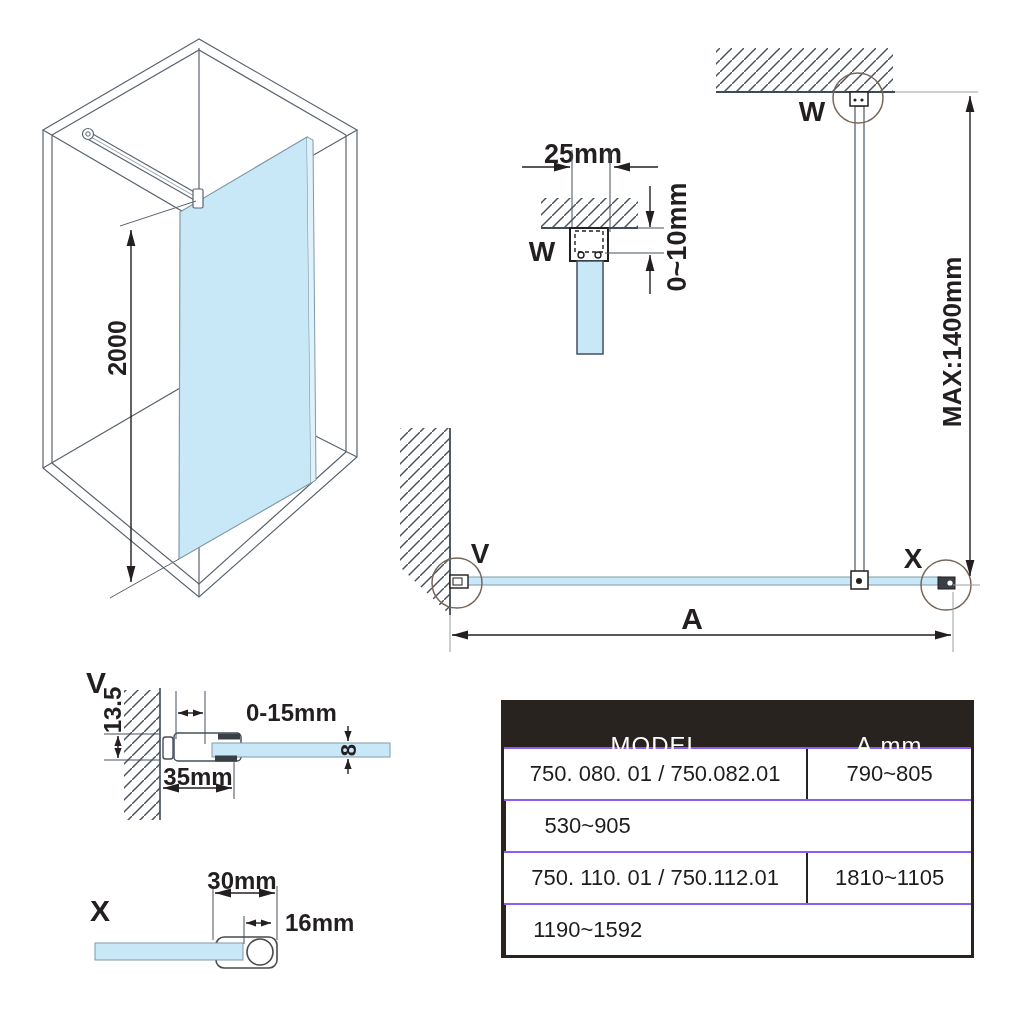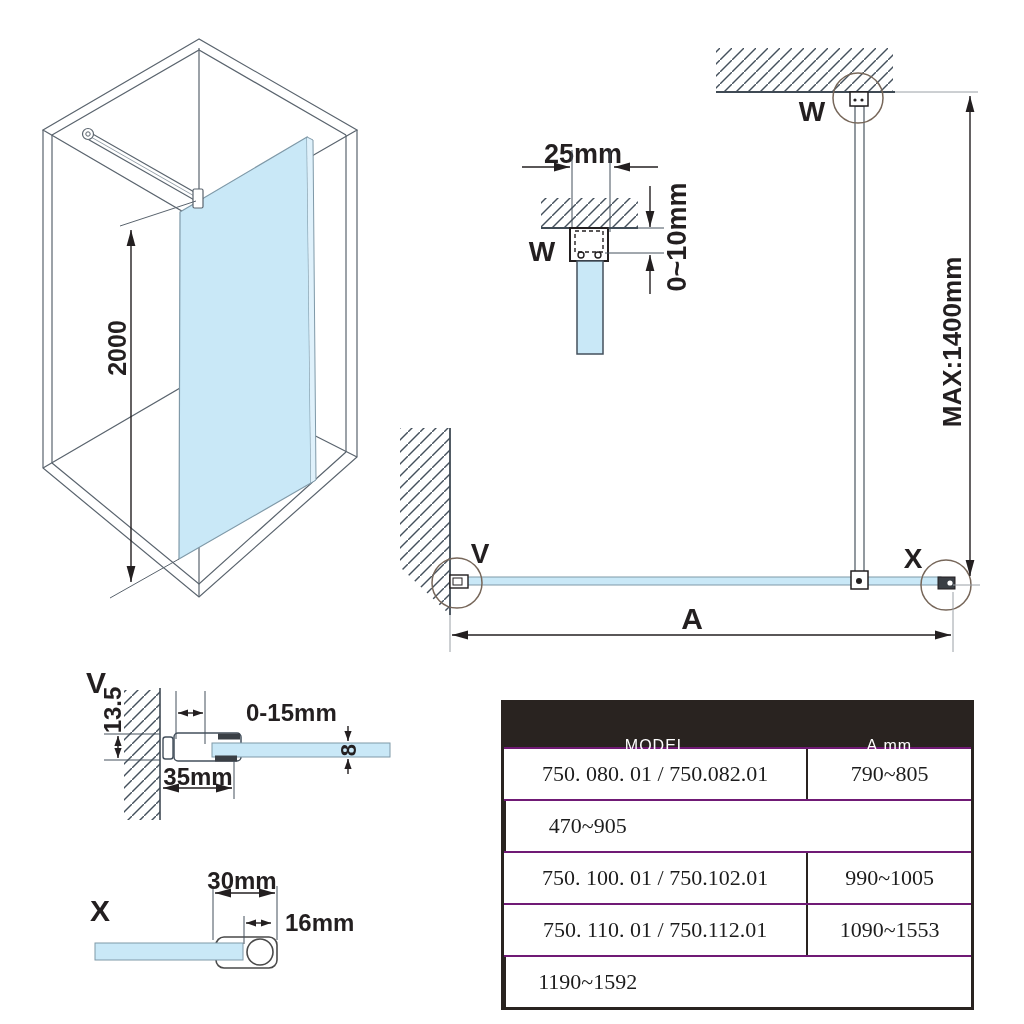--- a/index.html
+++ b/index.html
@@ -7,22 +7,22 @@
          font-family:"Liberation Sans", sans-serif;}
   .stage svg{position:absolute;left:0;top:0;}
   svg text{fill:#231f20;font-family:"Liberation Sans", sans-serif;font-weight:600;}
   .lbl-big{font-size:30px;font-weight:600;}
   .dim{font-size:24px;}
   .dim-lg{font-size:27px;}
   
   .spec-table{position:absolute;left:501px;top:700px;width:473px;background:#fff;
               border:3px solid #292320;box-sizing:border-box;}
   .spec-table .thead{display:flex;background:#292320;color:#ffffff;height:44px;align-items:center;}
-  .spec-table .th{font-size:16px;letter-spacing:1px;text-align:center;margin-top:42px;}
-  .spec-table .tr{display:flex;height:50px;align-items:center;border-top:2px solid #701a75;font-family:Liberation Serif, serif;}
+  .spec-table .th{font-size:24px;letter-spacing:1px;text-align:center;margin-top:42px;}
+  .spec-table .tr{display:flex;height:50px;align-items:center;border-top:2px solid #8b5cf6;}
   .spec-table .c-model{width:65%;text-align:center;}
   .spec-table .c-a{width:35%;text-align:center;}
   .spec-table .tr .c-a{border-left:2px solid #292320;align-self:stretch;display:flex;
                        align-items:center;justify-content:center;text-align:center;}
   .spec-table .td{font-size:22px;color:#1c1c1c;}
 </style>
 </head>
 <body>
 
 <div class="stage">
@@ -195,28 +195,24 @@
   <div class="spec-table">
     <div class="thead">
       <div class="th c-model">MODEL</div>
       <div class="th c-a">A,mm</div>
     </div>
     <div class="tr">
       <div class="td c-model">750. 080. 01 / 750.082.01</div>
       <div class="td c-a">790~805</div>
     </div>
     <div class="tr">
-      <div class="td c-a">470~905</div>
-    </div>
-    <div class="tr">
-      <div class="td c-model">750. 100. 01 / 750.102.01</div>
-      <div class="td c-a">990~1005</div>
+      <div class="td c-a">530~905</div>
     </div>
     <div class="tr">
       <div class="td c-model">750. 110. 01 / 750.112.01</div>
-      <div class="td c-a">1090~1553</div>
+      <div class="td c-a">1810~1105</div>
     </div>
     <div class="tr">
       <div class="td c-a">1190~1592</div>
     </div>
   </div>
 
 </div>
 
 </body></html>

